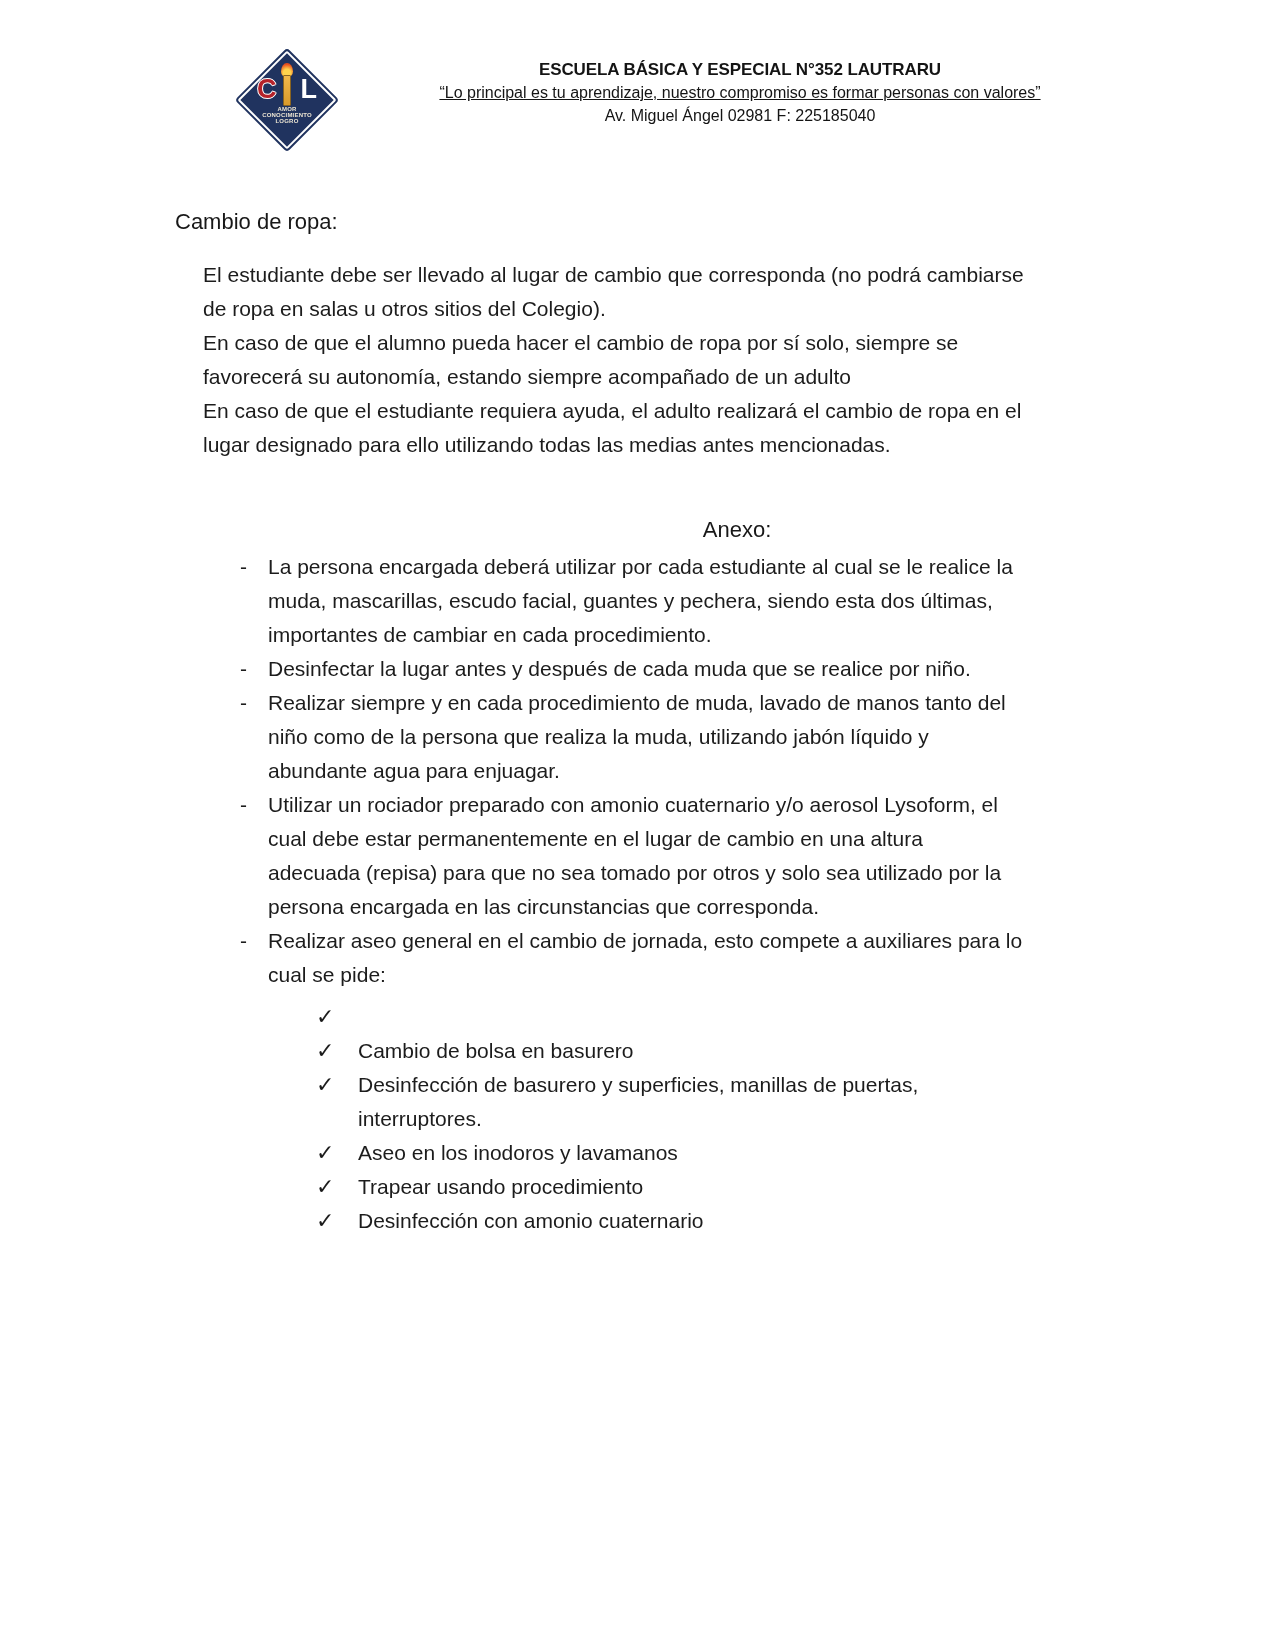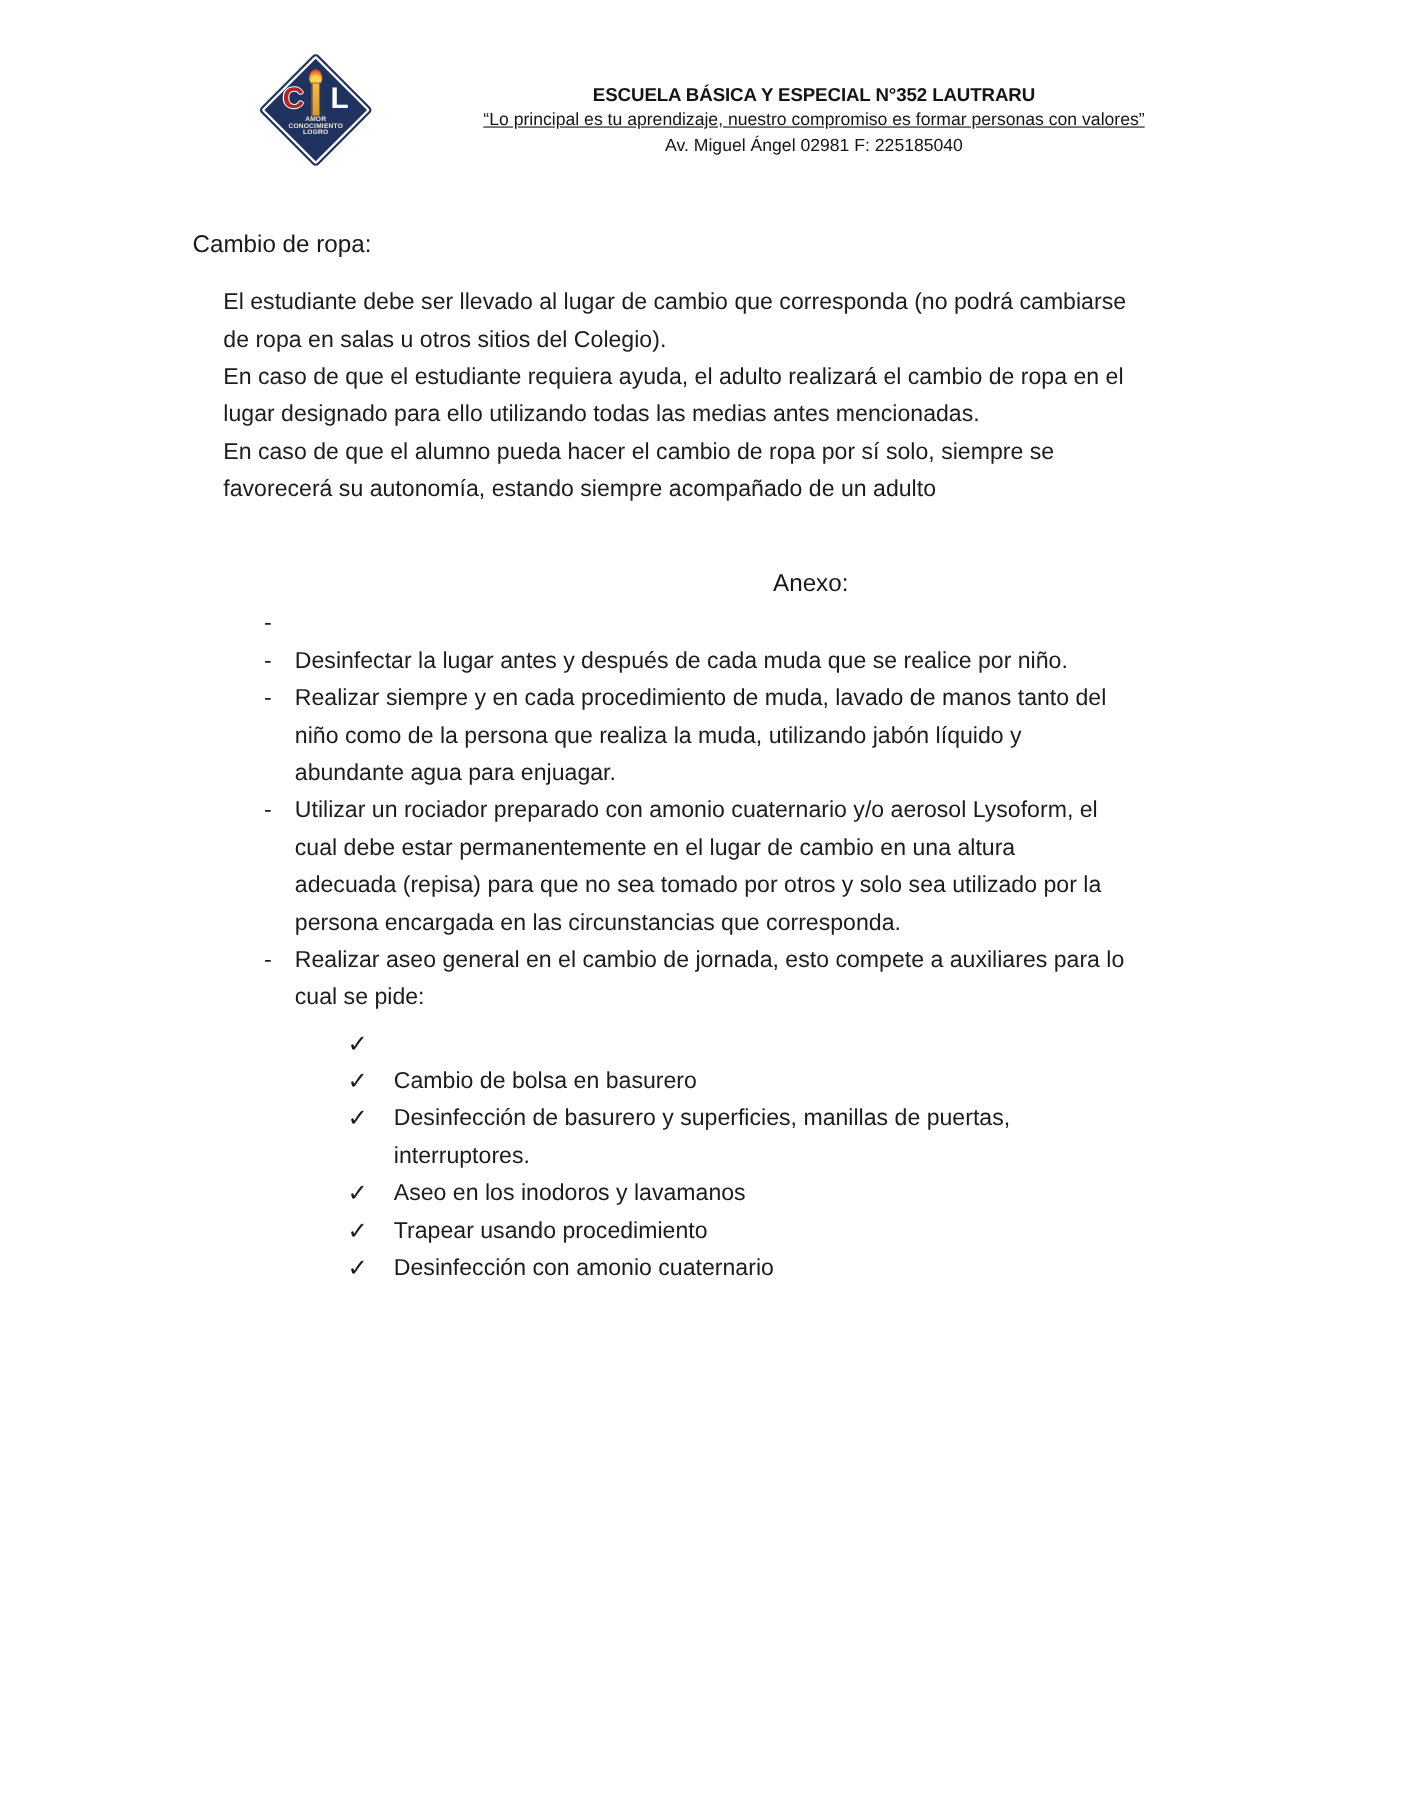--- a/index.html
+++ b/index.html
@@ -47,21 +47,21 @@
     display: block; width: 6px; height: 29px; margin: -2px auto 0;
     background: linear-gradient(#f2b84b, #d99a2b);
     border: 0.5px solid #8a6420; border-radius: 1px;
   }
   .logo-motto {
     position: absolute; top: 56px; left: 0; right: 0;
     text-align: center; color: #ece5d3; font-weight: bold;
     font-size: 6px; line-height: 6px; letter-spacing: 0.2px;
   }
 
-  .header-text { position: absolute; left: 410px; top: 75px; width: 660px; text-align: center; color: #141414; }
+  .header-text { position: absolute; left: 410px; top: 58px; width: 660px; text-align: center; color: #141414; }
   .school-name  { font-size: 17px; font-weight: bold; line-height: 23px; letter-spacing: -0.1px; }
   .school-motto { font-size: 16px; line-height: 23px; text-decoration: underline; }
   .school-address { font-size: 16px; line-height: 23px; }
 
   
   .doc-body { font-size: 21px; line-height: 34px; }
   .section-title { font-size: 22px; font-weight: normal; line-height: 28px; margin: 0; color: #181818; }
   .title-cambio { margin: 58px 0 0 175px; }
   .title-anexo  { margin: 54px 0 0 199px; text-align: center; }
 
@@ -112,33 +112,36 @@
 
   <main class="doc-body">
 
     <h2 class="section-title title-cambio">Cambio de ropa:</h2>
 
     <div class="paragraphs">
 
         <p>El estudiante debe ser llevado al lugar de cambio que corresponda (no podrá cambiarse
 de ropa en salas u otros sitios del Colegio).</p>
 
+        <p>En caso de que el alumno pueda hacer el cambio de ropa por sí solo, siempre se
+favorecerá su autonomía, estando siempre acompañado de un adulto</p>
+
         <p>En caso de que el estudiante requiera ayuda, el adulto realizará el cambio de ropa en el
 lugar designado para ello utilizando todas las medias antes mencionadas.</p>
-
-        <p>En caso de que el alumno pueda hacer el cambio de ropa por sí solo, siempre se
-favorecerá su autonomía, estando siempre acompañado de un adulto</p>
       </div>
 
     <h2 class="section-title title-anexo">Anexo:</h2>
 
     <div class="dash-list">
 
         <div class="dash-item">
           <span class="dash-marker">-</span>
+          <span class="dash-text">La persona encargada deberá utilizar por cada estudiante al cual se le realice la
+muda, mascarillas, escudo facial, guantes y pechera, siendo esta dos últimas,
+importantes de cambiar en cada procedimiento.</span>
         </div>
 
         <div class="dash-item">
           <span class="dash-marker">-</span>
           <span class="dash-text">Desinfectar la lugar antes y después de cada muda que se realice por niño.</span>
         </div>
 
         <div class="dash-item">
           <span class="dash-marker">-</span>
           <span class="dash-text">Realizar siempre y en cada procedimiento de muda, lavado de manos tanto del

